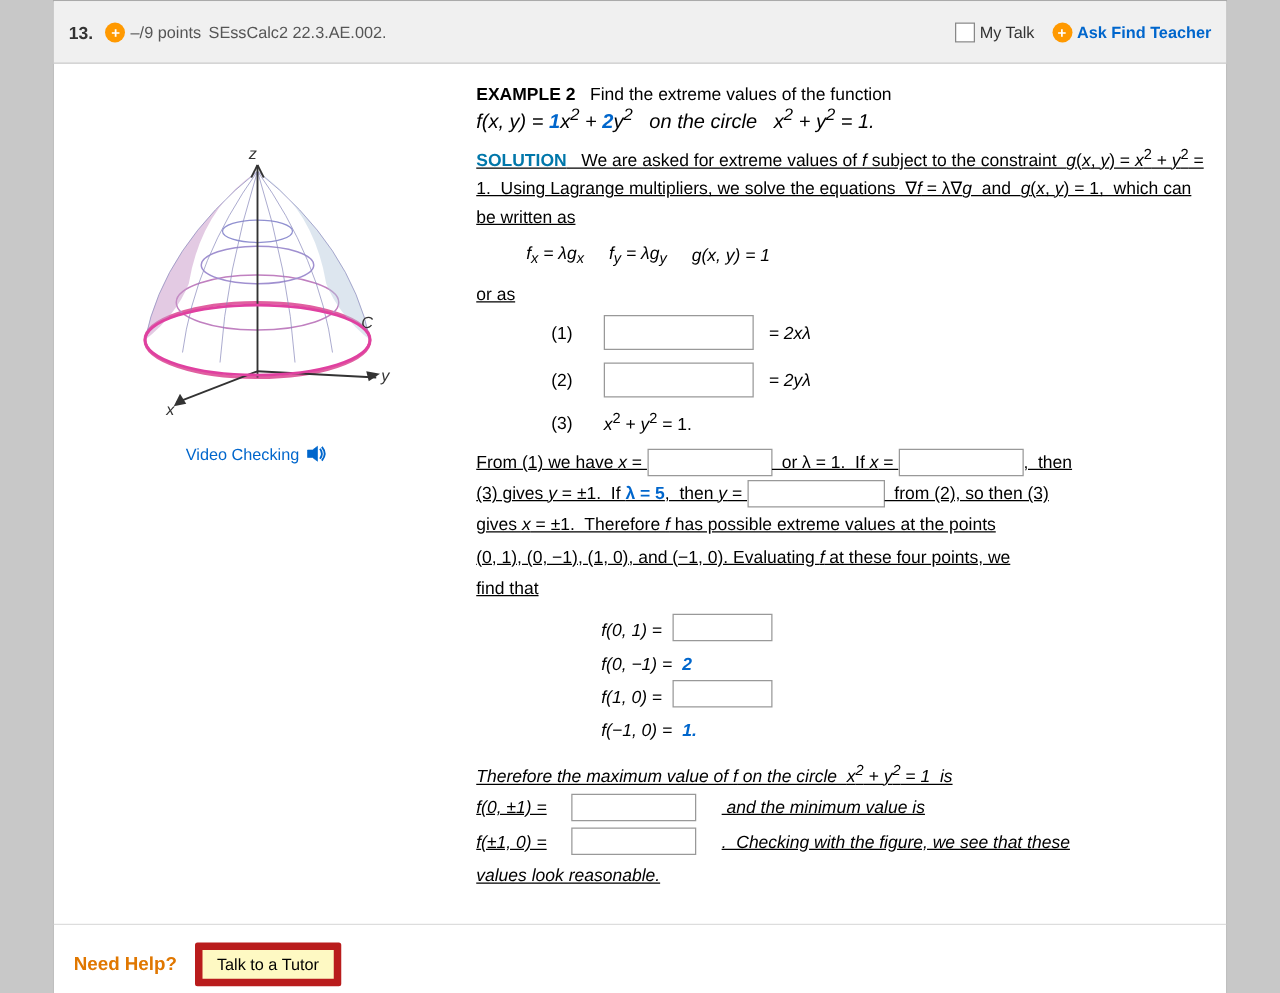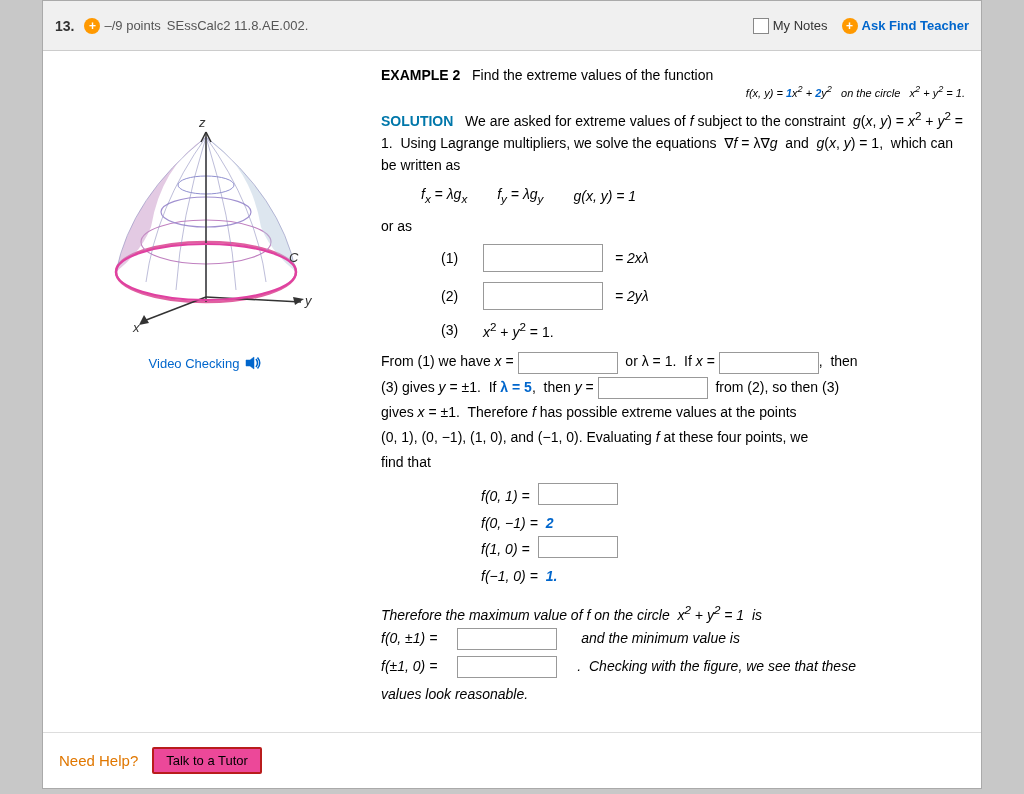--- a/index.html
+++ b/index.html
@@ -127,41 +127,41 @@
       padding-left: 10px;
     }
     .example-title {
       font-size: 14px;
       margin-bottom: 1px;
     }
     .example-title strong {
       font-weight: bold;
     }
     .math-line {
-      font-size: 11px;
+      font-size: 16px;
       margin-bottom: 8px;
       font-style: italic;
-      text-align: right;
     }
     .solution-section {
       margin-bottom: 10px;
     }
     .solution-label {
       color: #0077aa;
       font-weight: bold;
       font-style: normal;
     }
     .body-text {
       font-size: 14px;
       line-height: 1.6;
+      text-decoration: underline;
     }
     .equations-row {
       display: flex;
       align-items: center;
-      gap: 30px;
+      gap: 20px;
       margin: 10px 0 10px 40px;
       font-size: 14px;
       font-style: italic;
     }
     .or-as {
       font-size: 14px;
       margin-bottom: 6px;
     }
     .numbered-equations {
       margin: 6px 0 6px 60px;
@@ -239,51 +239,51 @@
     .need-help-bar {
       border-top: 1px solid #ddd;
       padding: 14px 16px;
       display: flex;
       align-items: center;
       gap: 14px;
       margin-top: 10px;
     }
     .need-help-label {
       color: #e07700;
-      font-weight: normal;
+      font-weight: bold;
       font-size: 15px;
     }
     .tutor-btn {
-      border: 2px solid #b91c1c;
-      background: #ec4899;
+      border: 6px solid #b91c1c;
+      background: #fef9c3;
       padding: 4px 12px;
       font-size: 13px;
       cursor: pointer;
       border-radius: 2px;
     }
 
     
     svg.graph { width: 270px; height: 260px; }
   </style>
 </head>
 <body>
 
 <div class="page-wrapper">
 
   <div class="top-bar">
     <span class="question-num">13.</span>
     <div class="points-badge">
       <span class="plus-icon">+</span>
       <span class="points-text">–/9 points</span>
     </div>
-    <span class="course-code">SEssCalc2 11.8.AE.002.</span>
+    <span class="course-code">SEssCalc2 22.3.AE.002.</span>
     <div class="top-bar-right">
       <div class="notes-btn">
         <span class="notes-icon"></span>
-        <span>My Notes</span>
+        <span>My Talk</span>
       </div>
       <div class="ask-teacher-btn">
         <span class="ask-plus-icon">+</span>
         <span>Ask Find Teacher</span>
       </div>
     </div>
   </div>
 
   <div class="main-content">
 

